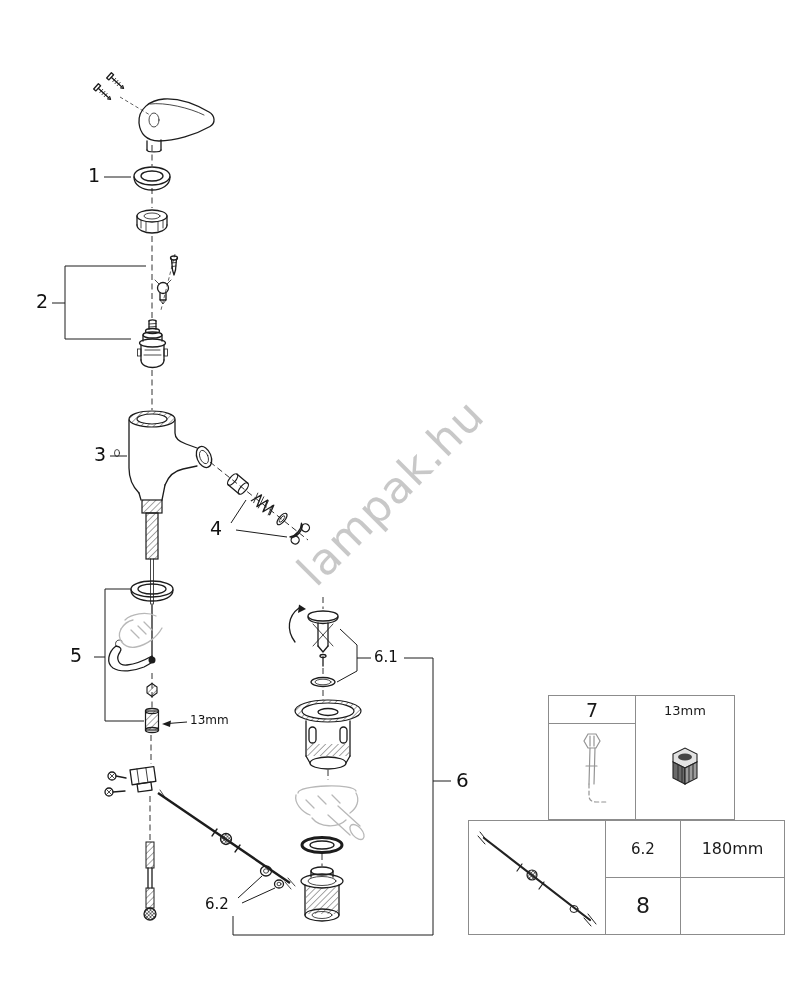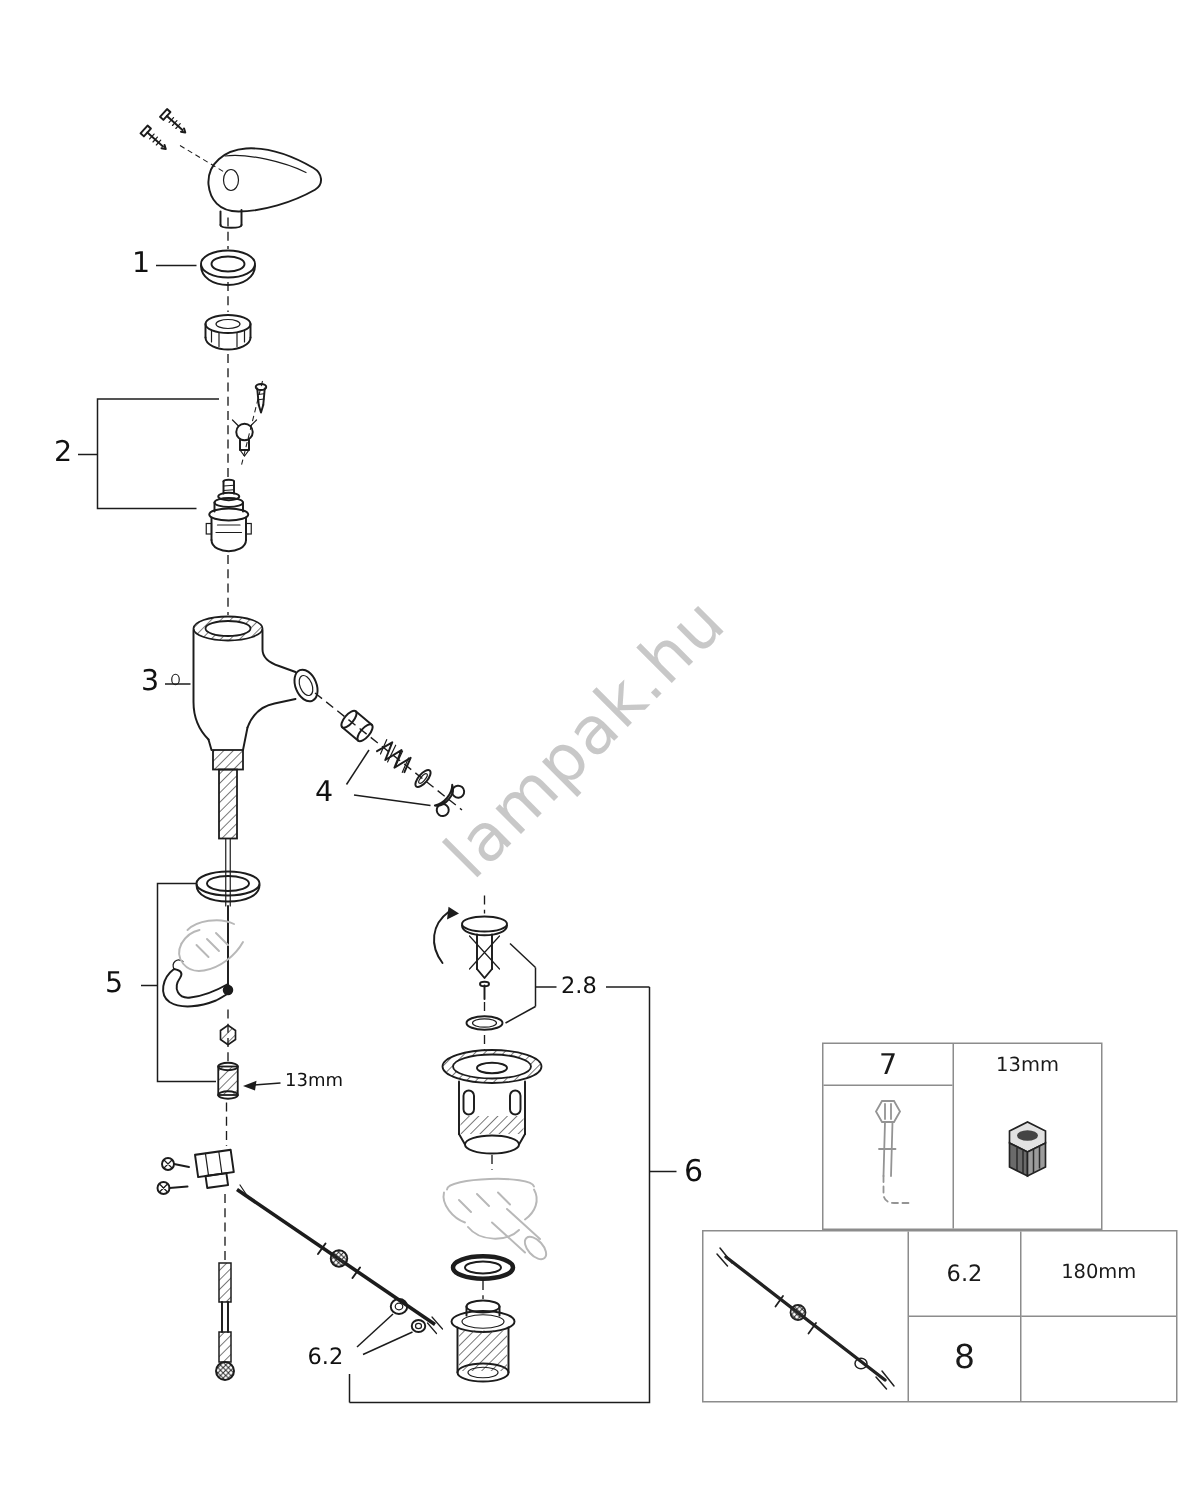--- a/index.html
+++ b/index.html
@@ -45,21 +45,21 @@
   .toolbox-left-body { flex:1; display:flex; align-items:center; justify-content:center; }
   .toolbox-right { flex:1; display:flex; flex-direction:column; align-items:center; }
   .toolbox-right-size { margin-top:7px; font-size:13px; }
 
   .rodbox {
     position:absolute; left:468px; top:820px; width:317px; height:115px;
     border:1px solid #8c8c8c; background:#fff; display:flex; z-index:2;
   }
   .rodbox-left { width:137px; border-right:1px solid #8c8c8c; display:flex; align-items:center; justify-content:center; }
   .rodbox-table { flex:1; display:grid; grid-template-columns:75px 1fr; grid-template-rows:1fr 1fr; }
-  .rt-cell { display:flex; align-items:center; justify-content:center; font-size:13px; }
+  .rt-cell { display:flex; align-items:center; justify-content:center; font-size:16px; }
   .rt-part { font-size:15px; border-right:1px solid #8c8c8c; }
   .rt-row1 { border-bottom:1px solid #8c8c8c; }
   .rt-big  { font-size:22px; }
 </style>
 </head>
 <body>
 
 <div class="stage">
 
   <svg class="art" width="792" height="1000" viewBox="0 0 792 1000">
@@ -342,21 +342,21 @@
     </g>
   </svg>
 
   <div class="watermark">lampak.hu</div>
 
   <div class="callout" style="left:88px; top:166px;">1</div>
   <div class="callout" style="left:36px; top:292px;">2</div>
   <div class="callout" style="left:94px; top:445px;">3</div>
   <div class="callout" style="left:210px; top:519px;">4</div>
   <div class="callout" style="left:70px; top:646px;">5</div>
-  <div class="callout small" style="left:374px; top:650px;">2.8</div>
+  <div class="callout small" style="left:374px; top:650px;">6.1</div>
   <div class="callout big" style="left:456px; top:770px;">6</div>
   <div class="callout small" style="left:205px; top:897px;">6.2</div>
   <div class="callout tiny" style="left:190px; top:714px;">13mm</div>
 
   <div class="toolbox">
     <div class="toolbox-left">
       <div class="toolbox-left-header">7</div>
       <div class="toolbox-left-body">
         <svg width="84" height="92">
           <g stroke="#949494" fill="none" stroke-width="1.2" stroke-linecap="round">

